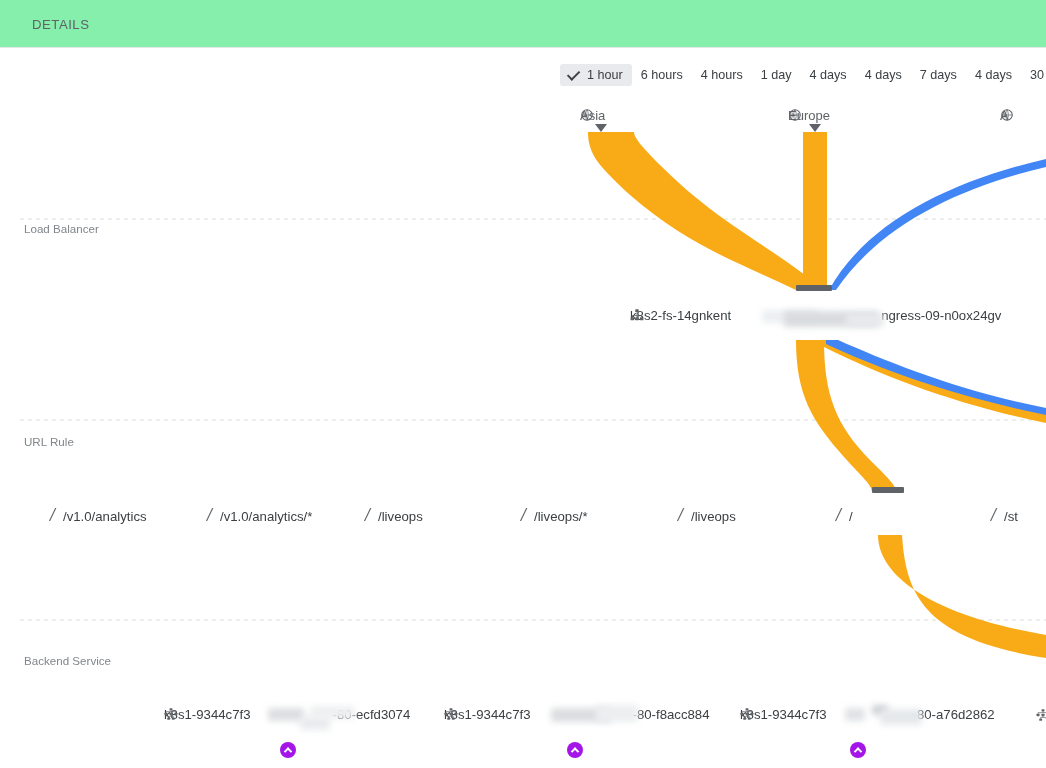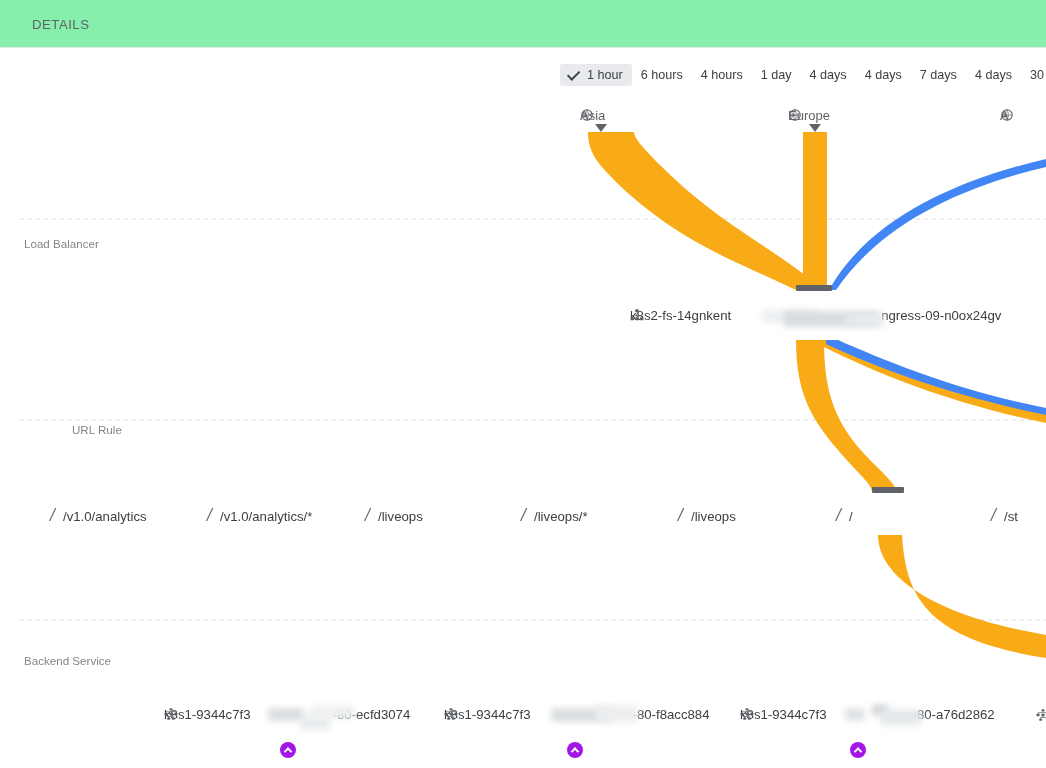--- a/index.html
+++ b/index.html
@@ -180,22 +180,22 @@
 
     <path d="M 824 245 L 838 245 C 890 272 960 300 1046 318 L 1046 328 C 958 310 884 282 824 252 Z" fill="#f9ab17"></path>
 
     <path d="M 826 245 L 838 245 C 890 268 960 296 1046 313 L 1046 320 C 958 302 884 276 826 249 Z" fill="#4285f4"></path>
 
     <rect x="872" y="392" width="32" height="6" rx="1" fill="#5f6368"></rect>
 
     <path d="M 878 440 C 878 480 930 520 1046 540 L 1046 563 C 924 544 906 500 902 440 Z" fill="#f9ab17"></path>
   </svg>
 
-  <div class="lane-label" style="left:24px; top:127px;margin-top:15px;">Load Balancer</div>
-  <div class="lane-label" style="left:24px; top:328px;margin-left:48px;">URL Rule</div>
+  <div class="lane-label" style="left:24px; top:127px;">Load Balancer</div>
+  <div class="lane-label" style="left:24px; top:340px;">URL Rule</div>
   <div class="lane-label" style="left:24px; top:528px;margin-top:31px;">Backend Service</div>
 
   <div class="region" style="left:580px; top:13px;">
     <svg class="globe" viewBox="0 0 24 24">
       <circle cx="12" cy="12" r="9" fill="none" stroke="#5f6368" stroke-width="1.8"></circle>
       <path d="M3 12h18M12 3c3 3.5 3 14 0 18M12 3c-3 3.5-3 14 0 18" fill="none" stroke="#5f6368" stroke-width="1.2"></path>
       <path d="M6 6 L12 12 L6 18 Z" fill="#5f6368" opacity=".55"></path>
     </svg>
     <span>Asia</span>
   </div>

